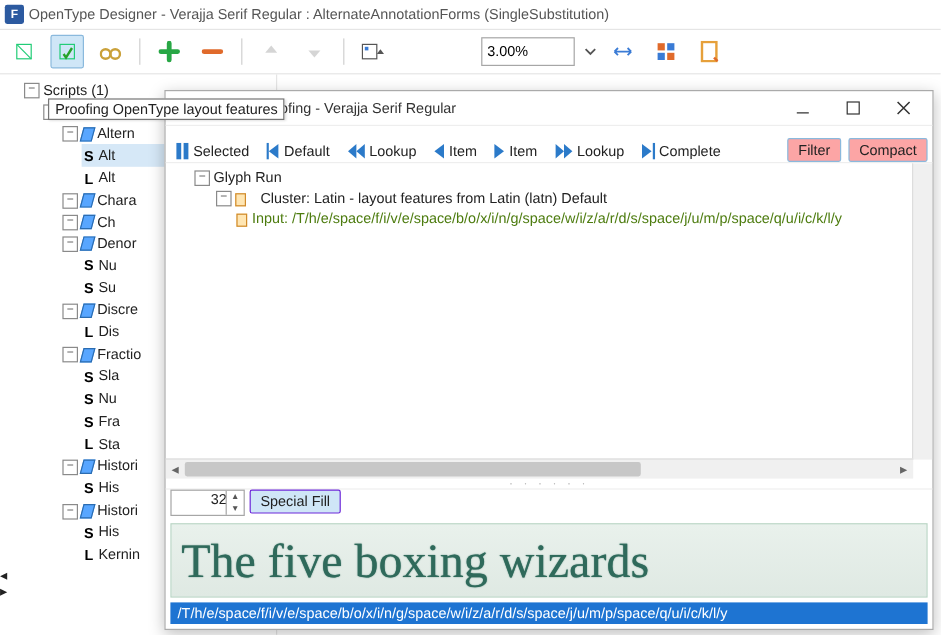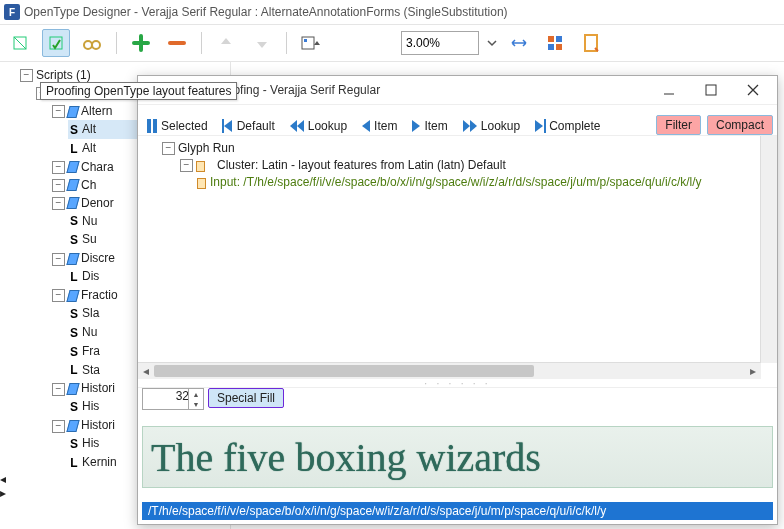--- a/index.html
+++ b/index.html
@@ -45,21 +45,21 @@
 .m-body .scroll-h .thumb{position:absolute;left:16px;top:2px;height:12px;width:380px;background:#c7c7c7;border-radius:2px}
 .m-body .scroll-h .arr{position:absolute;top:0;width:16px;height:16px;display:flex;align-items:center;justify-content:center;color:#666}
 .m-body .scroll-h .arr.l{left:0}.m-body .scroll-h .arr.r{right:0}
 .m-body .scroll-v{position:absolute;top:0;bottom:16px;right:0;width:16px;background:#f0f0f0;border-left:1px solid #ddd}
 .grip{height:8px;display:flex;align-items:center;justify-content:center;color:#bbb;letter-spacing:3px;font-size:10px}
 .fill-row{height:26px;display:flex;align-items:flex-start;gap:4px;padding:0 4px;border-top:1px solid #eee}
 .numbox{width:46px;height:20px;border:1px solid #a6a6a6;text-align:right;padding-right:14px;position:relative}
 .numbox .spin{position:absolute;right:0;top:0;bottom:0;width:14px;border-left:1px solid #a6a6a6;display:flex;flex-direction:column}
 .numbox .spin div{flex:1;display:flex;align-items:center;justify-content:center;font-size:7px;color:#555}
 .fillbtn{background:#cfe6f7;border:1px solid #6d28d9;padding:2px 8px;border-radius:2px}
-.preview{height:60px;margin:12px 4px;border:1px solid #b7d4c3;background:linear-gradient(#e9f1ec,#dfe9e3);display:flex;align-items:center;padding:0 8px;overflow:hidden}
+.preview{height:60px;margin:2px 4px;border:1px solid #b7d4c3;background:linear-gradient(#e9f1ec,#dfe9e3);display:flex;align-items:center;padding:0 8px;overflow:hidden}
 .preview .txt{font-family:Georgia,"Times New Roman",serif;font-size:40px;color:#2f6a5b;text-shadow:0 0 1px #2f6a5b;white-space:nowrap}
 .seq-row{margin:2px 4px 4px;background:#1e74d2;color:#fff;padding:2px 6px;font-size:12px;white-space:nowrap;overflow:hidden}
 </style>
 </head>
 <body>
 
 <div class="titlebar">
   <span class="icon-box">F</span>
   <span>OpenType Designer - Verajja Serif Regular : AlternateAnnotationForms (SingleSubstitution)</span>
 </div>

